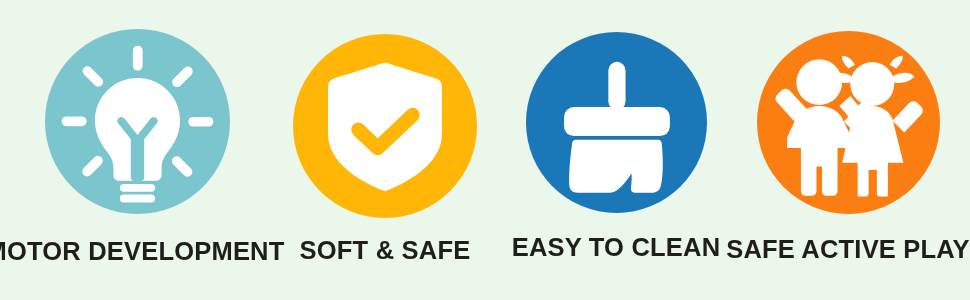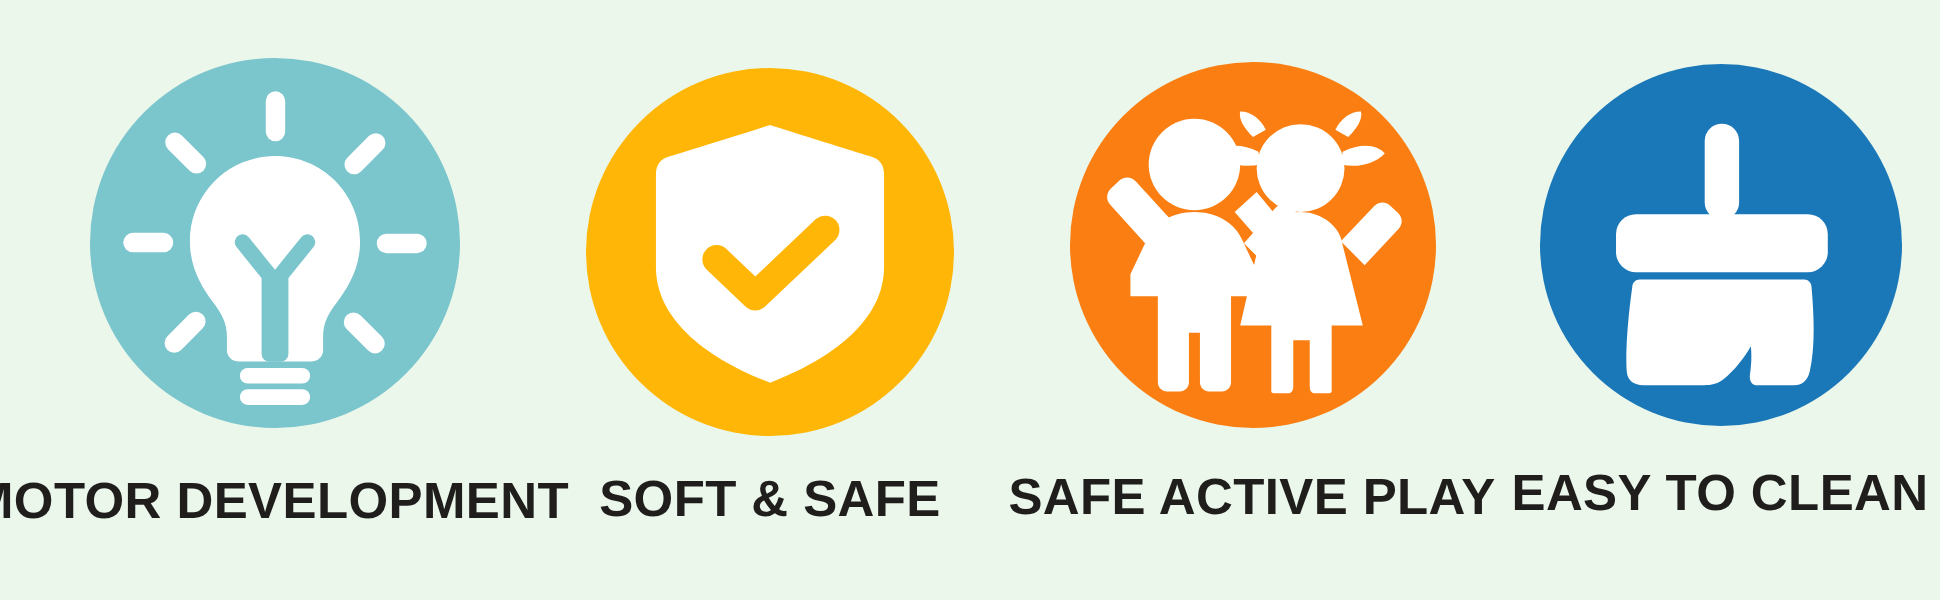--- a/index.html
+++ b/index.html
@@ -105,20 +105,40 @@
   <div class="feature f-soft">
     <div class="icon-circle" style="background:#ffb606">
       <svg viewBox="0 0 200 200" width="184" height="184">
         <path d="M100 31 C100 31 146 45.5 154.5 48 C159.5 49.5 162 52.5 162 58 L162 108 C162 137 134 158 100 171 C66 158 38 137 38 108 L38 58 C38 52.5 40.5 49.5 45.5 48 C54 45.5 100 31 100 31 Z" fill="#ffffff"></path>
         <path d="M71 104 L92 124 L130 88" fill="none" stroke="#ffb606" stroke-width="15.5" stroke-linecap="round" stroke-linejoin="round"></path>
       </svg>
     </div>
     <div class="feature-label">SOFT &amp; SAFE</div>
   </div>
 
+  <div class="feature f-clean">
+    <div class="icon-circle" style="background:#1b78b8">
+      <svg viewBox="0 0 200 200" width="181" height="181">
+        <g fill="#ffffff">
+
+          <rect x="91" y="33" width="19" height="53" rx="9.5"></rect>
+
+          <rect x="42" y="83" width="117" height="32" rx="11"></rect>
+
+          <path d="M51 123 C51 120.8 52.8 119 55 119 L146 119 C148.2 119 150 120.8 150 123
+                   C151.5 140 152 157 149 170 C147.8 175 144.5 177.5 140.5 177.5
+                   L120 177.5 C117 177.5 115.5 175 116 171.5 C116.8 166 117 161 116.5 156
+                   C113 162 108 169 101 174.5 C97 177.5 93 177.5 89 177.5
+                   L57 177.5 C52 177.5 48.5 175 48 170.5 C47 161 48.5 140 51 123 Z"></path>
+        </g>
+      </svg>
+    </div>
+    <div class="feature-label">EASY TO CLEAN</div>
+  </div>
+
   <div class="feature f-play">
     <div class="icon-circle" style="background:#fa7e11">
       <svg viewBox="0 0 200 200" width="183" height="183">
         <g fill="#ffffff">
 
           <circle cx="68" cy="56" r="25"></circle>
 
           <path d="M68 82
                    C80 82 90 88 94 97
                    L103 116 L103 128 L88 128 L88 175
@@ -149,33 +169,13 @@
           <path d="M104 98 L90 82 L102 71 L116 88 Z"></path>
 
           <path d="M148 98 L166 79 C168.5 76.3 172.3 76 175 78.5 L179 82.3
                    C181.8 84.8 182 88.5 179.5 91.3 L161 111 Z"></path>
         </g>
       </svg>
     </div>
     <div class="feature-label">SAFE ACTIVE PLAY</div>
   </div>
 
-  <div class="feature f-clean">
-    <div class="icon-circle" style="background:#1b78b8">
-      <svg viewBox="0 0 200 200" width="181" height="181">
-        <g fill="#ffffff">
-
-          <rect x="91" y="33" width="19" height="53" rx="9.5"></rect>
-
-          <rect x="42" y="83" width="117" height="32" rx="11"></rect>
-
-          <path d="M51 123 C51 120.8 52.8 119 55 119 L146 119 C148.2 119 150 120.8 150 123
-                   C151.5 140 152 157 149 170 C147.8 175 144.5 177.5 140.5 177.5
-                   L120 177.5 C117 177.5 115.5 175 116 171.5 C116.8 166 117 161 116.5 156
-                   C113 162 108 169 101 174.5 C97 177.5 93 177.5 89 177.5
-                   L57 177.5 C52 177.5 48.5 175 48 170.5 C47 161 48.5 140 51 123 Z"></path>
-        </g>
-      </svg>
-    </div>
-    <div class="feature-label">EASY TO CLEAN</div>
-  </div>
-
 </div>
 
 </body></html>

